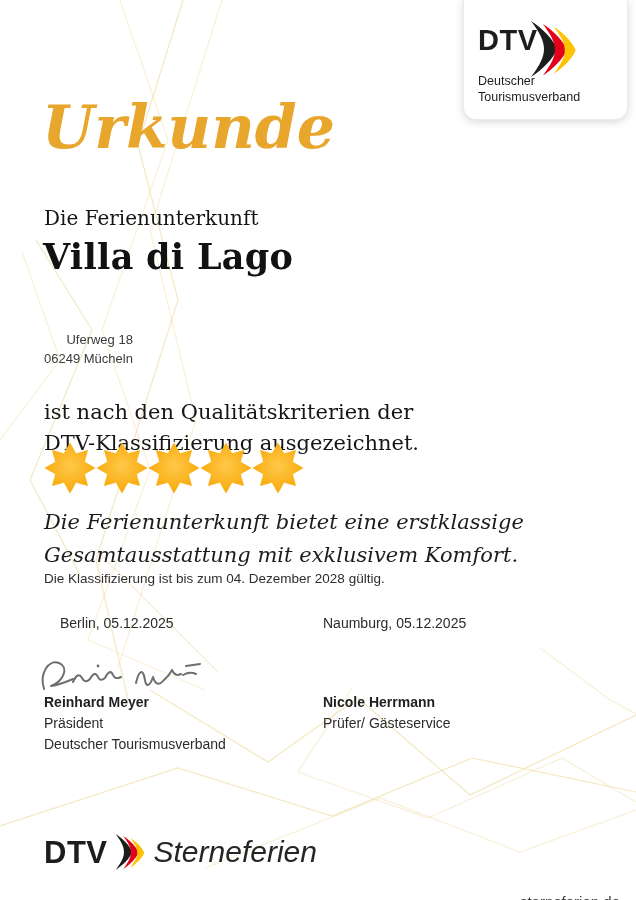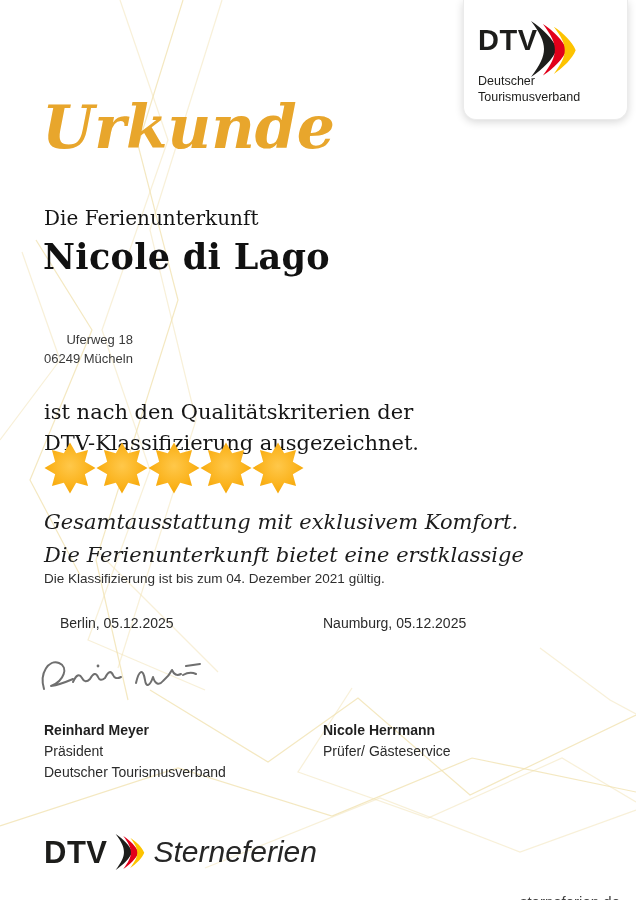--- a/index.html
+++ b/index.html
@@ -72,21 +72,21 @@
     font-size:13.5px;color:#2e2e2e;
   }
   .date{position:absolute;top:615px;font-size:14px;color:#2b2b2b;}
   .date.left{left:60px;}
   .date.right{left:323px;}
 
   .signature{position:absolute;left:36px;top:651px;}
   .signature path,.signature circle{stroke:#6f6f6f;fill:none;stroke-width:2;stroke-linecap:round;stroke-linejoin:round;}
   .signature circle{fill:#6f6f6f;stroke:none;}
 
-  .sig-block{position:absolute;top:692px;font-size:14px;line-height:21px;color:#2b2b2b;margin-top:28px;}
+  .sig-block{position:absolute;top:692px;font-size:14px;line-height:21px;color:#2b2b2b;}
   .sig-block.left{left:44px;}
   .sig-block.right{left:323px;}
   .sig-block .name{font-weight:700;color:#1f1f1f;}
 
   .footer-logo{
     position:absolute;left:44px;top:833px;
     display:flex;align-items:center;color:#262626;
   }
   .footer-logo .acr{font-size:31px;font-weight:700;letter-spacing:.5px;line-height:1;color:var(--chev_black,#1d1d1b);}
   .footer-logo .chev{margin:0 7px 0 7px;}
@@ -140,21 +140,21 @@
       </svg>
     <div class="org">
       <div>Deutscher</div>
       <div>Tourismusverband</div>
     </div>
   </div>
 
   <div class="title">Urkunde</div>
 
   <div class="intro">Die Ferienunterkunft</div>
-  <div class="property">Nicole di Lago</div>
+  <div class="property">Villa di Lago</div>
 
   <div class="address">
     <div>Uferweg 18</div>
     <div>06249 Mücheln</div>
   </div>
 
   <div class="statement">
     <div>ist nach den Qualitätskriterien der</div>
     <div>DTV-Klassifizierung ausgezeichnet.</div>
   </div>
@@ -171,25 +171,25 @@
       </svg>
       <svg class="star" viewBox="0 0 55 55">
         <use href="#star8"></use>
       </svg>
       <svg class="star" viewBox="0 0 55 55">
         <use href="#star8"></use>
       </svg>
     </div>
 
   <div class="quote">
+    <div>Die Ferienunterkunft bietet eine erstklassige</div>
     <div>Gesamtausstattung mit exklusivem Komfort.</div>
-    <div>Die Ferienunterkunft bietet eine erstklassige</div>
-  </div>
-
-  <div class="validity">Die Klassifizierung ist bis zum 04. Dezember 2021 gültig.</div>
+  </div>
+
+  <div class="validity">Die Klassifizierung ist bis zum 04. Dezember 2028 gültig.</div>
 
   <div class="date left">Berlin, 05.12.2025</div>
   <div class="date right">Naumburg, 05.12.2025</div>
 
   <svg class="signature" width="172" height="52" viewBox="0 0 172 52">
     <path d="M8,38 C3,22 13,8 23,12 C33,16 28,30 15,35 C22,34 30,31 37,28"></path>
     <path d="M37,31 q5,-11 9,-4 q3,6 8,1 q5,-9 8,-2 q2,5 7,1 q5,-10 8,-3 q2,5 8,2"></path>
     <circle cx="62" cy="15" r="1.4"></circle>
     <path d="M100,32 c3,-13 7,-15 9,-3 c1,8 5,6 8,-3 c2,7 6,9 10,4 q6,-5 9,-11 q3,7 9,4"></path>
     <path d="M147,24 q7,-4 13,-1"></path>

